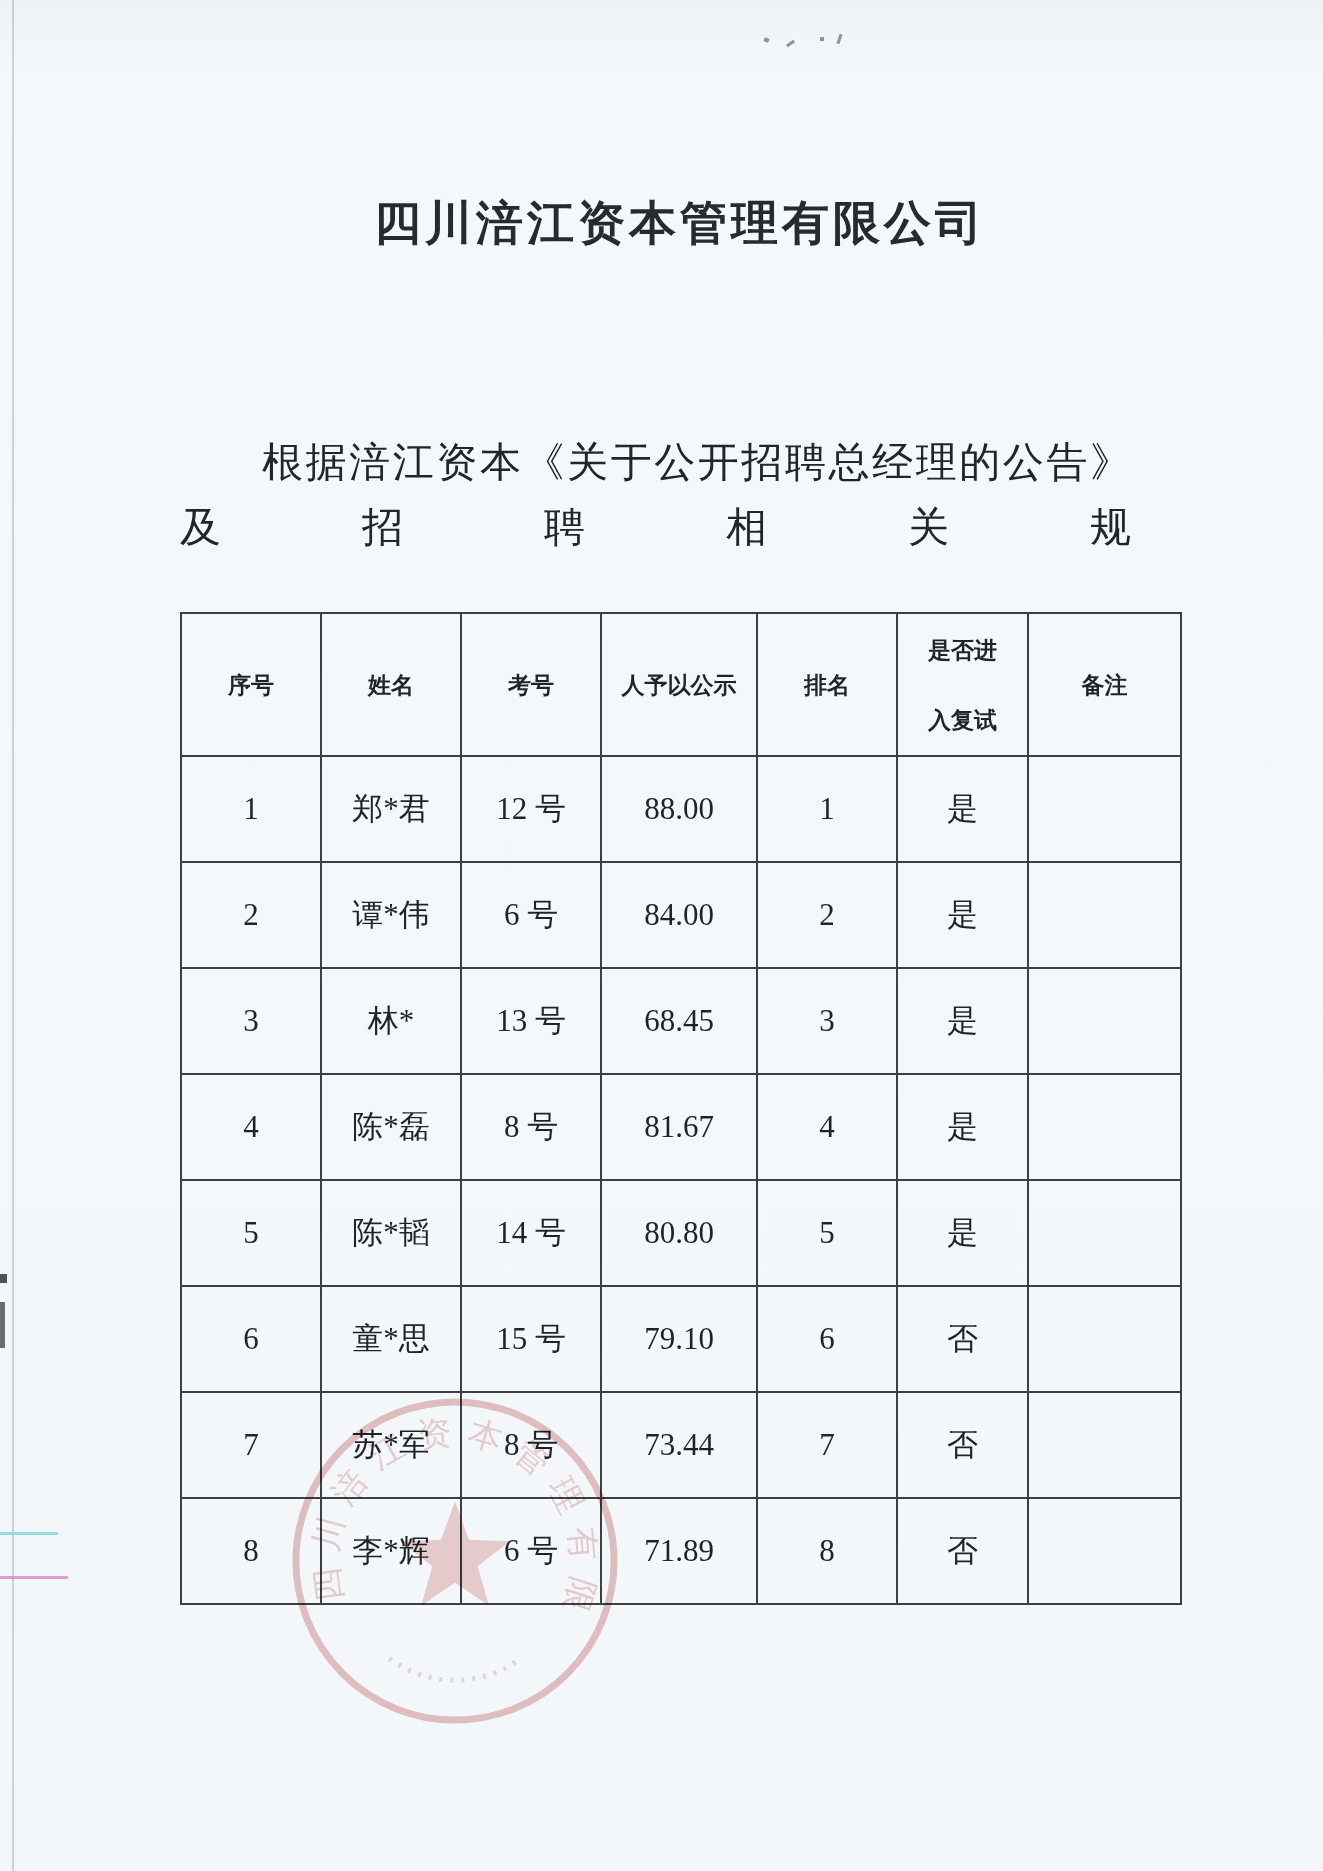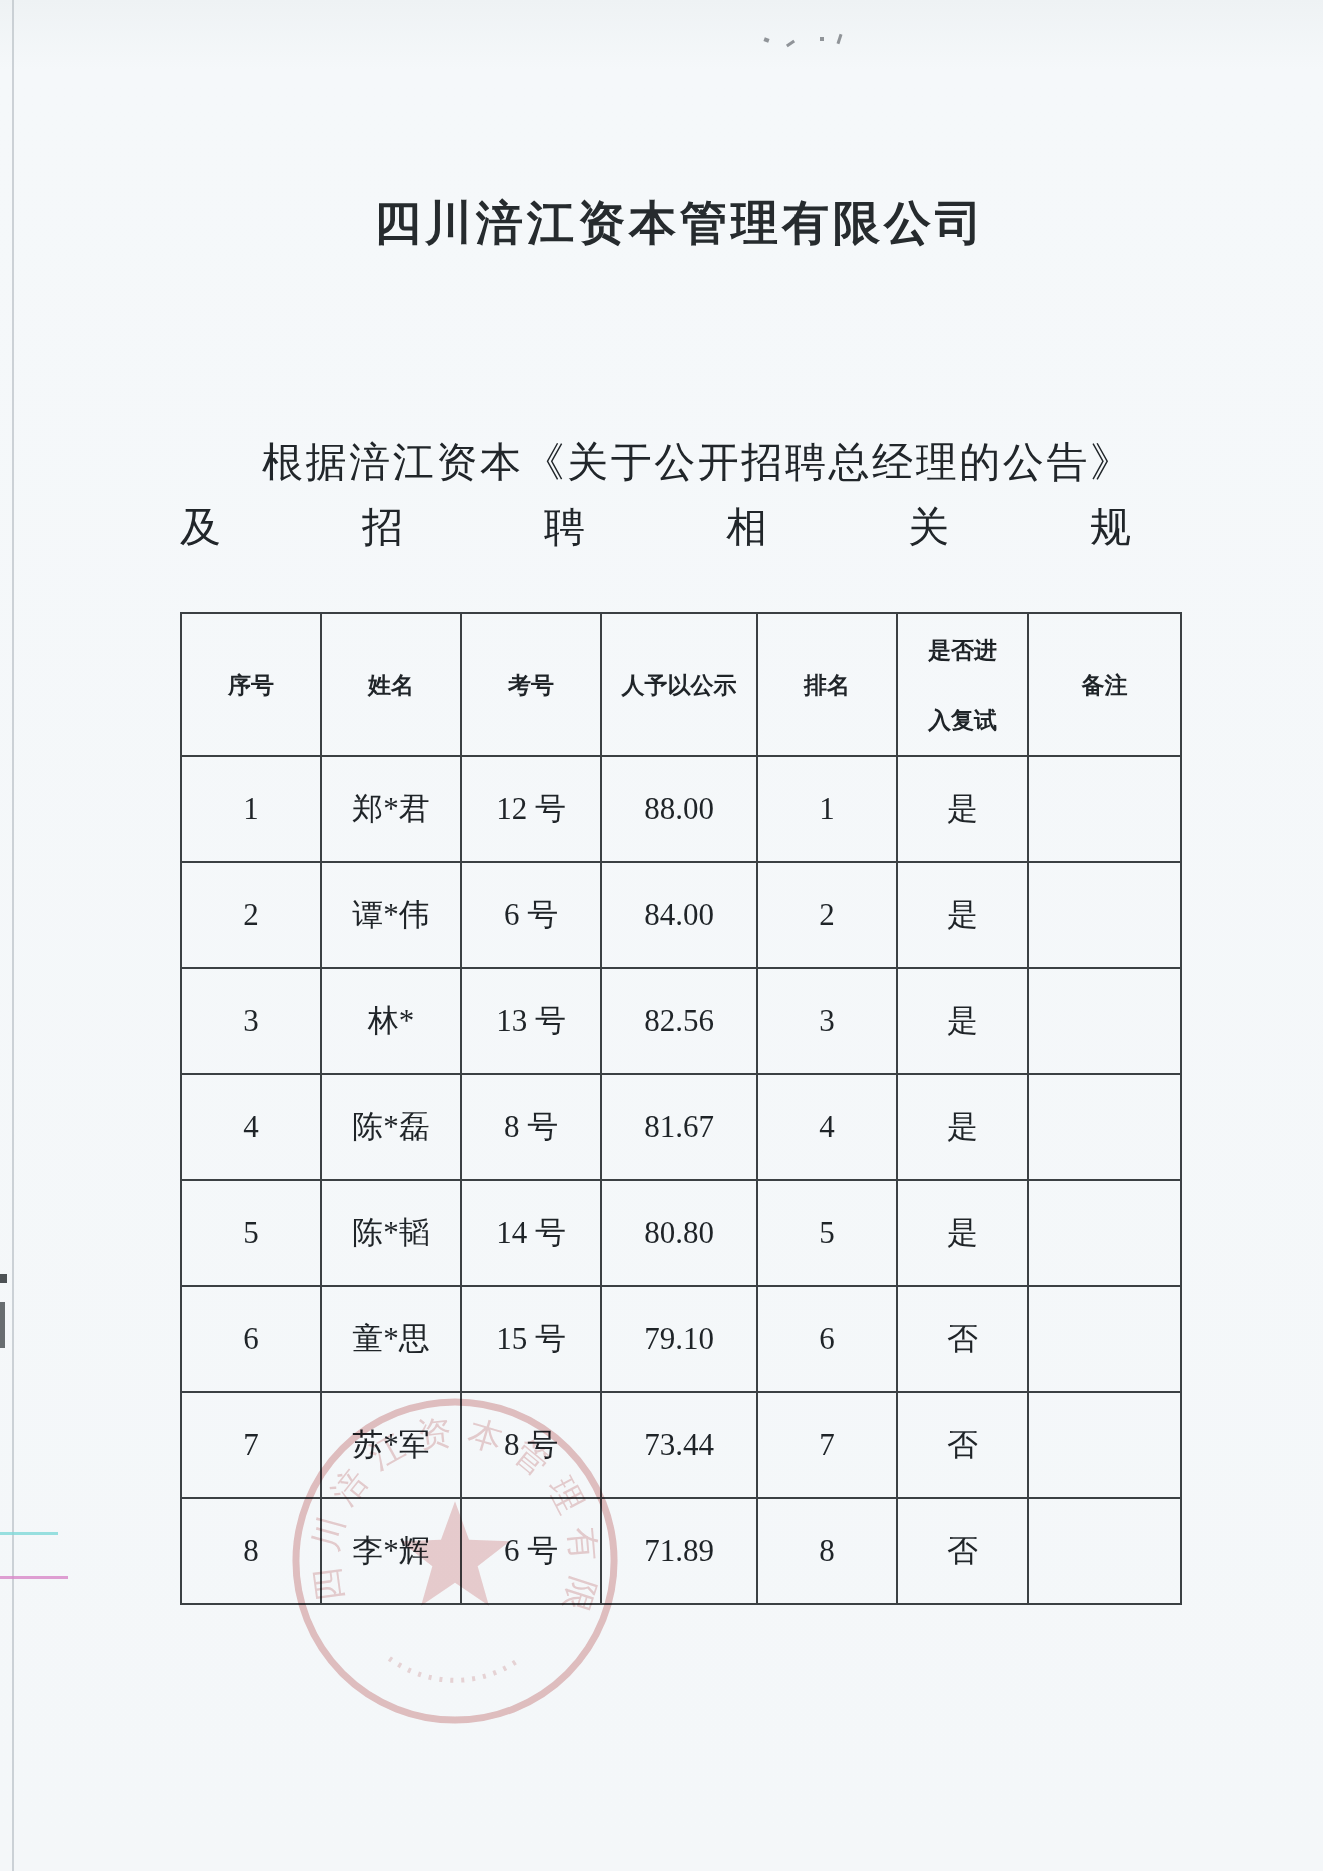--- a/index.html
+++ b/index.html
@@ -138,21 +138,21 @@
         <td>6 号</td>
         <td>84.00</td>
         <td>2</td>
         <td>是</td>
         <td></td>
       </tr>
       <tr>
         <td>3</td>
         <td>林*</td>
         <td>13 号</td>
-        <td>82.56</td>
+        <td>68.45</td>
         <td>3</td>
         <td>是</td>
         <td></td>
       </tr>
       <tr>
         <td>4</td>
         <td>陈*磊</td>
         <td>8 号</td>
         <td>81.67</td>
         <td>4</td>

